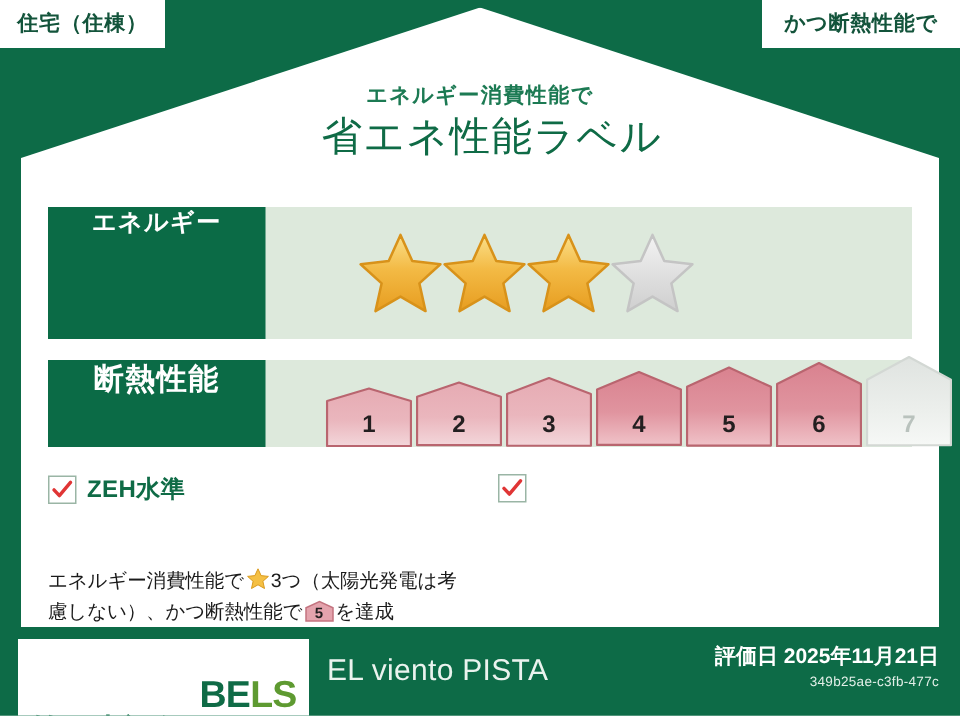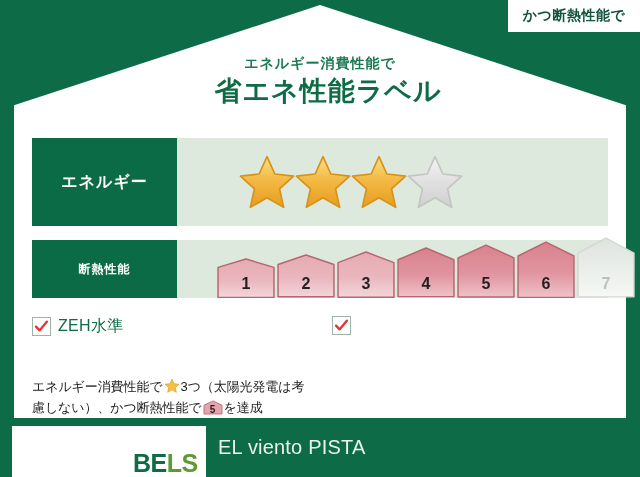--- a/index.html
+++ b/index.html
@@ -61,21 +61,21 @@
   #title-sub {
     color: #1c7a53;
     font-size: 14px;
     font-weight: bold;
     letter-spacing: 1px;
     line-height: 1.2;
   }
   #title-main {
     color: #0f6b46;
     font-size: 27px;
-    font-weight: bold;
+    font-weight: normal;
     letter-spacing: 1px;
     line-height: 1.25;
     margin-top: 3px;
     padding-left: 16px;
   }
 
   
   .rating-row {
     position: absolute;
     left: 32px;
@@ -89,26 +89,26 @@
 
   .row-label {
     background: #0b6b46;
     color: #ffffff;
     font-size: 16px;
     font-weight: bold;
     letter-spacing: 1px;
     display: flex;
     flex-direction: column;
     align-items: center;
-    justify-content: center;
+    justify-content: flex-start;
     line-height: 1.35;
     flex: 0 0 145px;
     text-align: center;
   }
-  #row-insul .row-label { font-size: 12px; }
+  #row-insul .row-label { font-size: 20px; }
 
   .row-content {
     flex: 1 1 auto;
     display: flex;
     align-items: center;
   }
   #energy-stars { padding-left: 60px; gap: 0px; }
   #insul-houses { padding-left: 40px; align-items: flex-end; height: 100%; padding-bottom: 5px; }
 
   
@@ -166,21 +166,21 @@
     height: 17px;
     border: 1px solid #9ab5a5;
     background: #fff;
     position: relative;
     flex: 0 0 auto;
   }
   .checkbox svg { position: absolute; left: 1px; top: 1px; }
   .info-title {
     color: #0f6b46;
     font-size: 16px;
-    font-weight: normal;
+    font-weight: bold;
     letter-spacing: 0.3px;
     white-space: nowrap;
   }
   .info-body {
     color: #1b1b1b;
     font-size: 13px;
     line-height: 1.6;
     letter-spacing: -0.1px;
     margin-top: 40px;
   }
@@ -242,20 +242,21 @@
     color: #ffffff;
   }
   #eval-date { font-size: 14px; font-weight: bold; letter-spacing: 0px; }
   #eval-id   { font-size: 9px; margin-top: 2px; color: #e2efe8; letter-spacing: 0.2px; }
 </style>
 </head>
 <body>
 
 <div id="label-root">
 
+  <div class="corner-tag" id="tag-left">住宅（住棟）</div>
   <div class="corner-tag" id="tag-right">かつ断熱性能で</div>
 
   <div id="house-body"></div>
 
   <div id="title-block">
     <div id="title-sub">エネルギー消費性能で</div>
     <div id="title-main">省エネ性能ラベル</div>
   </div>
 
   <div class="rating-row" id="row-energy">
@@ -441,15 +442,19 @@
     </div>
 
   </div>
 
   <div id="footer">
     <div id="bels-box">
       <span id="bels-jp">第三者評価</span>
       <span id="bels-word"><span class="b1">B</span><span class="b2">E</span><span class="b3">L</span><span class="b4">S</span></span>
     </div>
     <div id="project-name">EL viento PISTA</div>
+    <div id="eval-block">
+      <div id="eval-date">評価日 2025年11月21日</div>
+      <div id="eval-id">349b25ae-c3fb-477c</div>
+    </div>
   </div>
 
 </div>
 
 </body></html>

